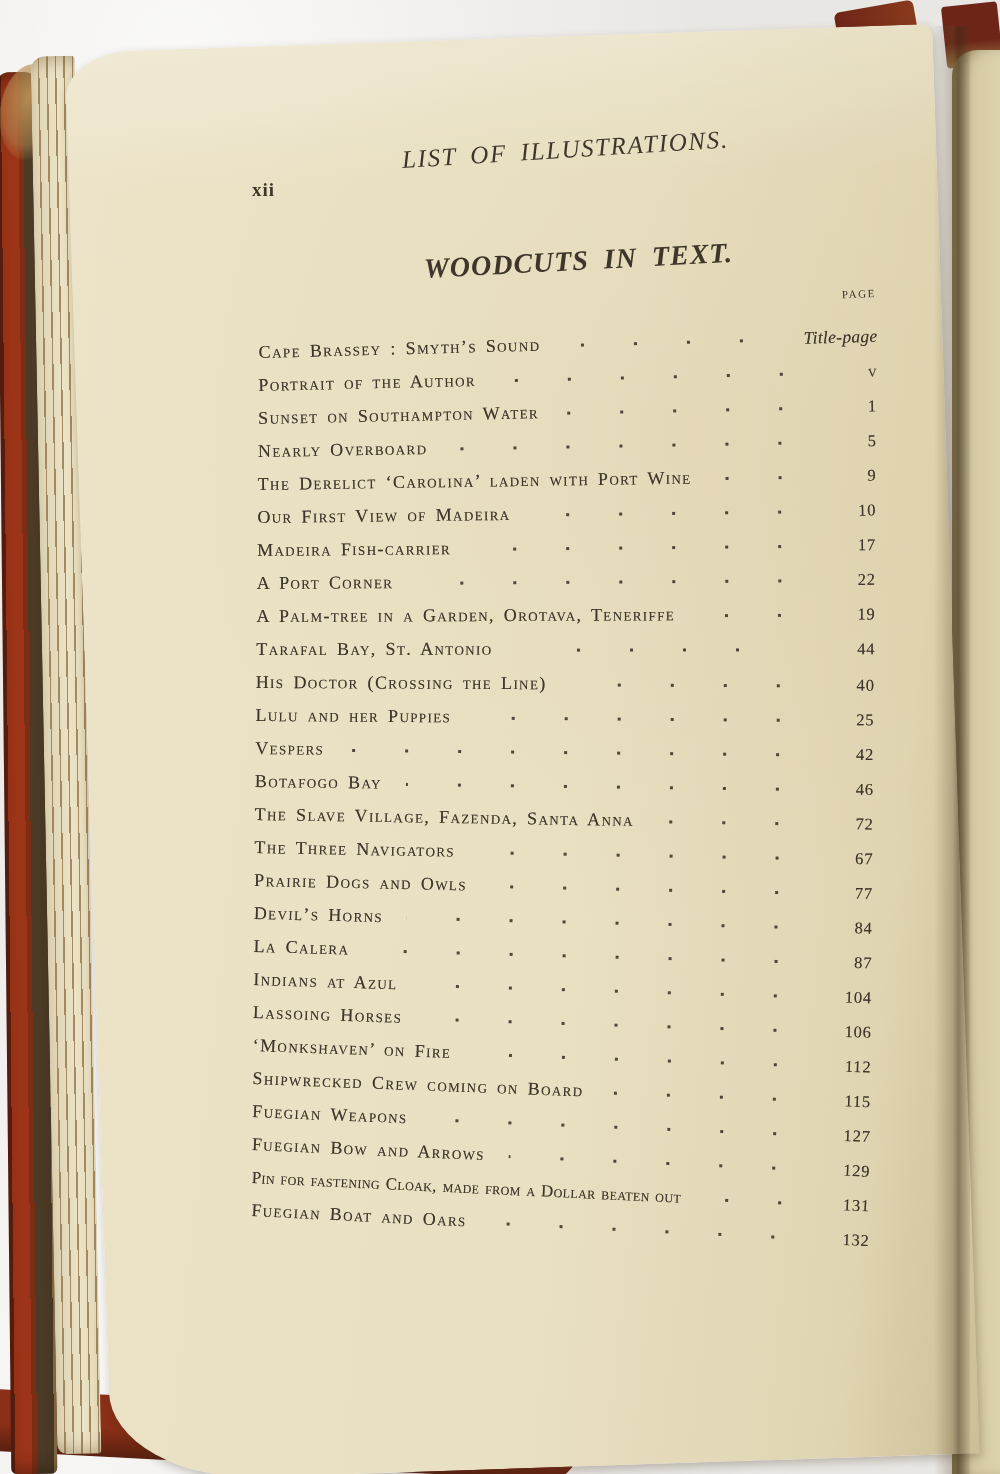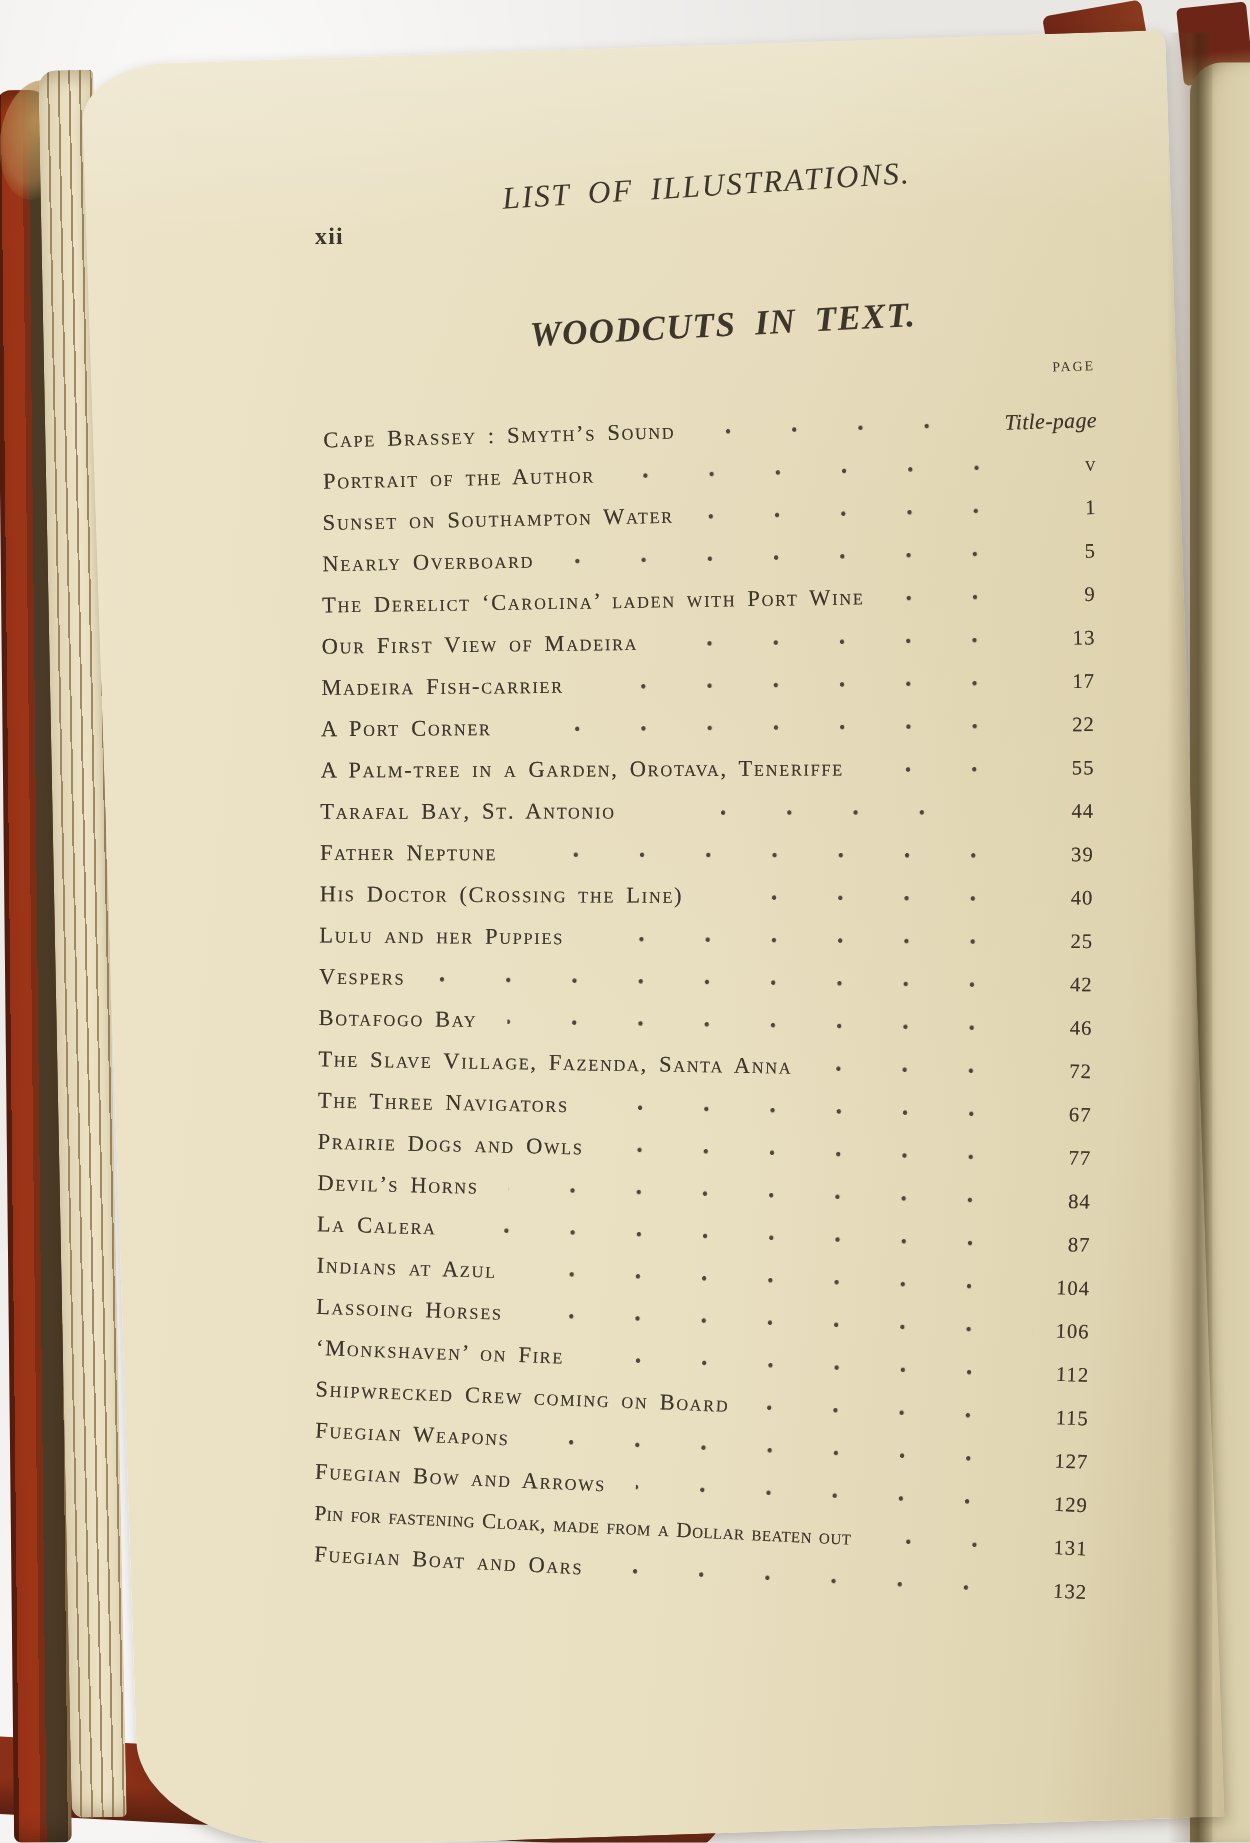--- a/index.html
+++ b/index.html
@@ -113,46 +113,41 @@
     <span class="pagenum">5</span>
   </div>
         <div class="row" style="transform: translateX(-1.2px) rotate(-0.86deg);">
     <span class="title">The Derelict ‘Carolina’ laden with Port Wine</span>
     <span class="dots"></span>
     <span class="pagenum">9</span>
   </div>
         <div class="row" style="transform: translateX(-1.5px) rotate(-0.7deg);">
     <span class="title">Our First View of Madeira</span>
     <span class="dots"></span>
-    <span class="pagenum">13</span>
+    <span class="pagenum">10</span>
   </div>
         <div class="row" style="transform: translateX(-1.8px) rotate(-0.54deg);">
     <span class="title">Madeira Fish-carrier</span>
     <span class="dots"></span>
     <span class="pagenum">17</span>
   </div>
         <div class="row" style="transform: translateX(-2.1px) rotate(-0.39deg);">
     <span class="title">A Port Corner</span>
     <span class="dots"></span>
     <span class="pagenum">22</span>
   </div>
         <div class="row" style="transform: translateX(-2.4px) rotate(-0.23deg);">
     <span class="title">A Palm-tree in a Garden, Orotava, Teneriffe</span>
     <span class="dots"></span>
-    <span class="pagenum">55</span>
+    <span class="pagenum">19</span>
   </div>
         <div class="row" style="transform: translateX(-2.7px) rotate(-0.07deg); gap: 41px;">
     <span class="title">Tarafal Bay, St. Antonio</span>
     <span class="dots"></span>
     <span class="pagenum">44</span>
-  </div>
-        <div class="row" style="transform: translateX(-3px) rotate(0.09deg);">
-    <span class="title">Father Neptune</span>
-    <span class="dots"></span>
-    <span class="pagenum">39</span>
   </div>
         <div class="row" style="transform: translateX(-3.3px) rotate(0.25deg);">
     <span class="title">His Doctor (Crossing the Line)</span>
     <span class="dots"></span>
     <span class="pagenum">40</span>
   </div>
         <div class="row" style="transform: translateX(-3.6px) rotate(0.41deg);">
     <span class="title">Lulu and her Puppies</span>
     <span class="dots"></span>
     <span class="pagenum">25</span>

